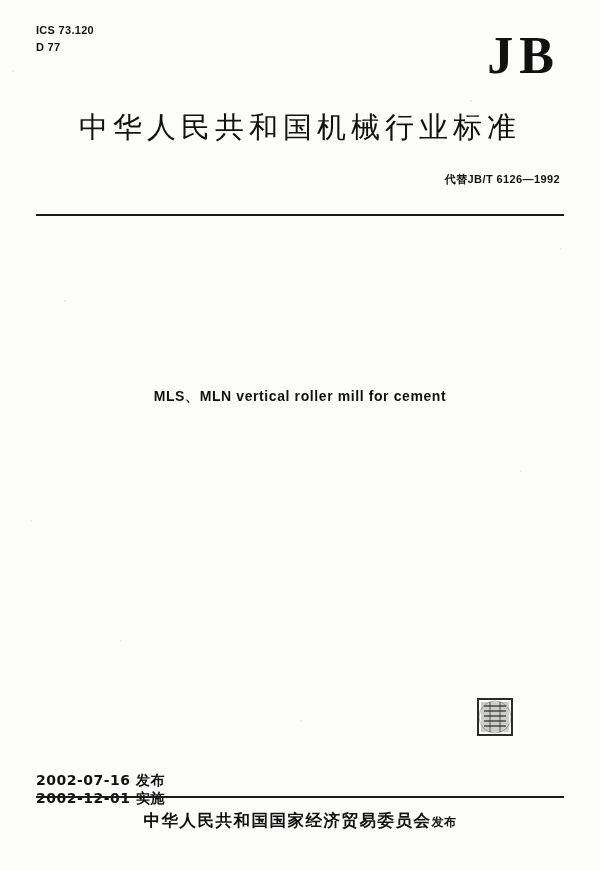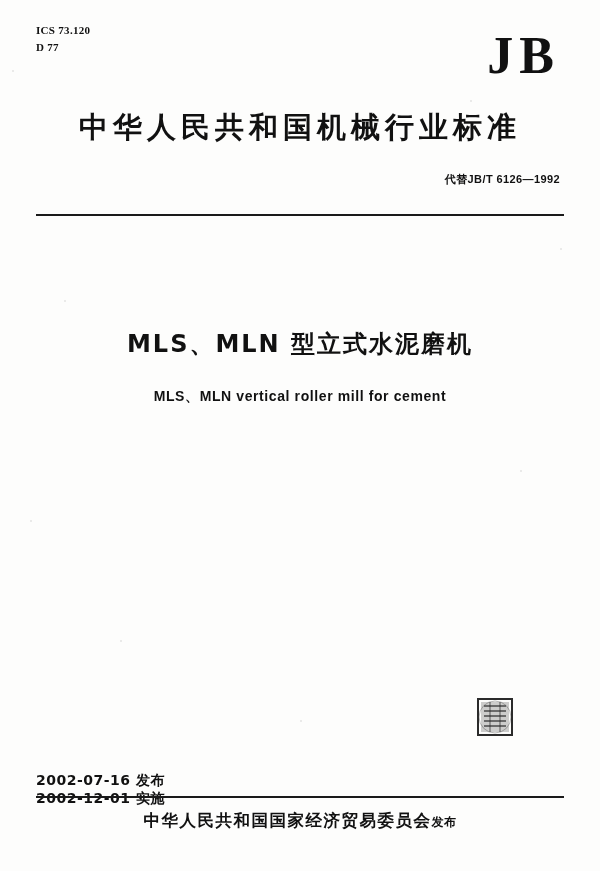--- a/index.html
+++ b/index.html
@@ -25,21 +25,21 @@
     position: absolute;
     background: #cfcfcf;
     border-radius: 50%;
     opacity: .55;
   }
 
   .ics-block {
     position: absolute;
     left: 36px;
     top: 22px;
-    font-family: Liberation Serif, serif;
+    font-family: Liberation Sans, sans-serif;
     font-size: 11px;
     font-weight: bold;
     line-height: 17px;
     letter-spacing: .3px;
   }
 
   .jb-logo {
     position: absolute;
     right: 40px;
     top: 30px;
@@ -51,21 +51,21 @@
   }
 
   .cn-title {
     position: absolute;
     left: 0;
     right: 0;
     top: 108px;
     text-align: center;
     font-family: "DejaVu Sans", sans-serif;
     font-size: 29px;
-    font-weight: bold;
+    font-weight: normal;
     letter-spacing: 5px;
   }
 
   .std-no {
     position: absolute;
     right: 40px;
     top: 158px;
     text-align: right;
     font-family: "Liberation Sans", sans-serif;
     font-size: 16px;
@@ -184,21 +184,20 @@
   </div>
 
   <div class="jb-logo">JB</div>
 
   <div class="cn-title">中华人民共和国机械行业标准</div>
 
   <div class="std-replace">代替JB/T 6126—1992</div>
 
   <div class="rule-top"></div>
 
-  <div class="main-title">MLS、MLN 型立式水泥磨机</div>
   <div class="sub-title">MLS、MLN vertical roller mill for cement</div>
 
   <div class="seal">
     <svg width="46" height="46" viewBox="0 0 46 46">
       <rect x="6" y="5" width="34" height="36" fill="none" stroke="#2b2b2b" stroke-width="2"></rect>
       <rect x="9" y="8" width="28" height="30" fill="#6f6f6f" opacity="0.35"></rect>
       <path d="M12 12 L34 12 M12 17 L34 17 M12 22 L34 22 M12 27 L34 27 M12 32 L34 32" stroke="#2b2b2b" stroke-width="1.4" opacity="0.8"></path>
       <path d="M18 8 L18 38 M28 8 L28 38" stroke="#2b2b2b" stroke-width="1.2" opacity="0.6"></path>
       <circle cx="23" cy="23" r="16" fill="none" stroke="#3a3a3a" stroke-width="1" opacity="0.35"></circle>
     </svg>

